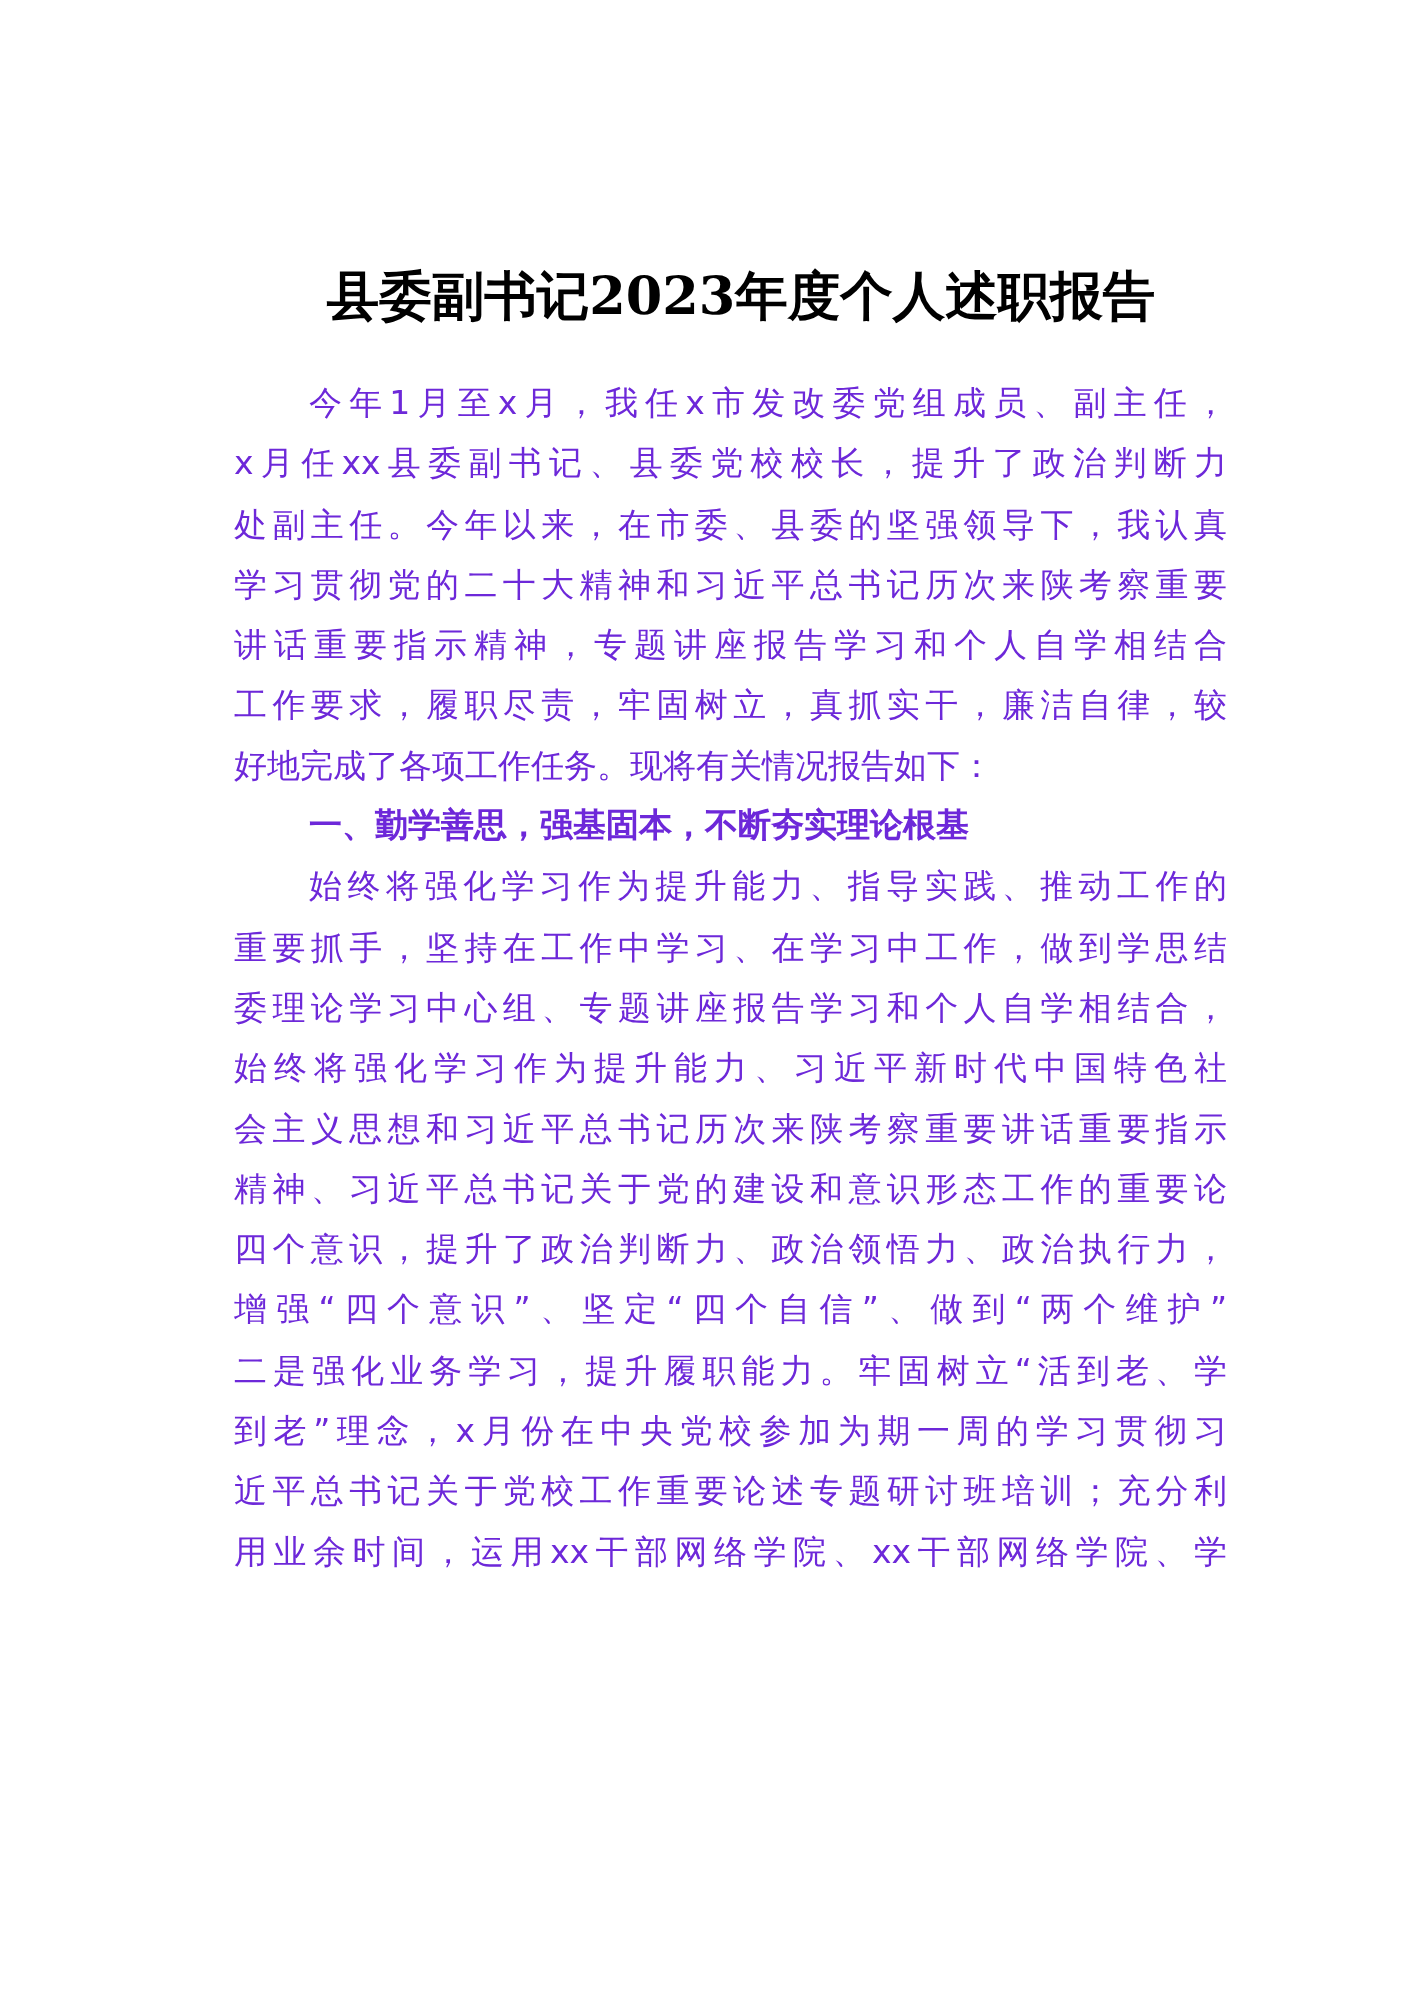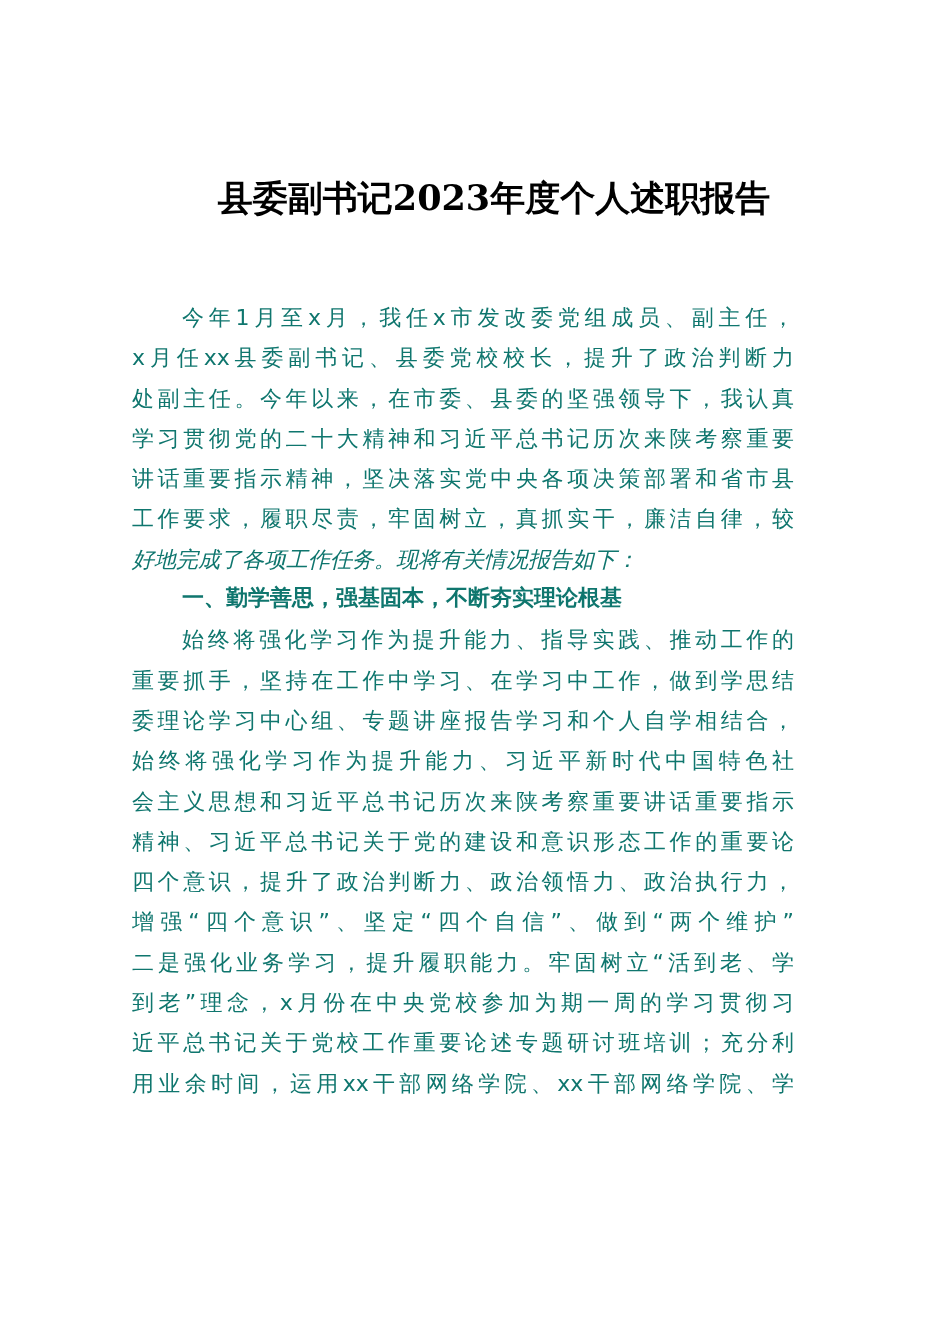--- a/index.html
+++ b/index.html
@@ -4,49 +4,49 @@
 <style>
   html, body { margin: 0; padding: 0; background: #ffffff; }
   body { width: 950px; height: 1344px; position: relative; overflow: hidden; }
   .page { position: absolute; left: 0; top: 0; width: 950px; height: 1344px; background: #fff; }
   .title {
     position: absolute; left: 0; top: 176px; width: 950px; text-align: center;
     font-family: "DejaVu Serif", "Liberation Serif", serif;
     font-size: 35px; font-weight: bold; color: #000; letter-spacing: 0px; line-height: 44px; padding-left: 19px;
   }
   .body {
-    position: absolute; left: 132px; top: 250px; width: 662px;
+    position: absolute; left: 156px; top: 250px; width: 662px;
     font-family: "DejaVu Sans", "Liberation Serif", serif;
-    font-size: 22px; color: #0f766e; line-height: 40.3px; margin-top: 48px;
+    font-size: 22px; color: #6d28d9; line-height: 40.3px;
   }
   .line {
     display: block; height: 40.3px; white-space: nowrap;
     text-align: justify; text-align-last: justify;
   }
-  .line.last { text-align-last: left; font-style: italic; }
+  .line.last { text-align-last: left; }
   .line.indent { padding-left: 50px; }
   .heading {
     font-family: Liberation Mono, monospace;
     font-weight: bold; font-size: 22px; text-align-last: left;
   }
 </style>
 </head>
 <body>
 
 <div class="page">
   <div class="title">县委副书记2023年度个人述职报告</div>
 
   <div class="body">
 
     <div>
       <span class="line indent">今年1月至x月，我任x市发改委党组成员、副主任，</span>
       <span class="line">x月任xx县委副书记、县委党校校长，提升了政治判断力</span>
       <span class="line">处副主任。今年以来，在市委、县委的坚强领导下，我认真</span>
       <span class="line">学习贯彻党的二十大精神和习近平总书记历次来陕考察重要</span>
-      <span class="line">讲话重要指示精神，坚决落实党中央各项决策部署和省市县</span>
+      <span class="line">讲话重要指示精神，专题讲座报告学习和个人自学相结合</span>
       <span class="line">工作要求，履职尽责，牢固树立，真抓实干，廉洁自律，较</span>
       <span class="line last">好地完成了各项工作任务。现将有关情况报告如下：</span>
     </div>
 
     <div>
       <span class="line indent heading">一、勤学善思，强基固本，不断夯实理论根基</span>
     </div>
 
     <div>
       <span class="line indent">始终将强化学习作为提升能力、指导实践、推动工作的</span>

